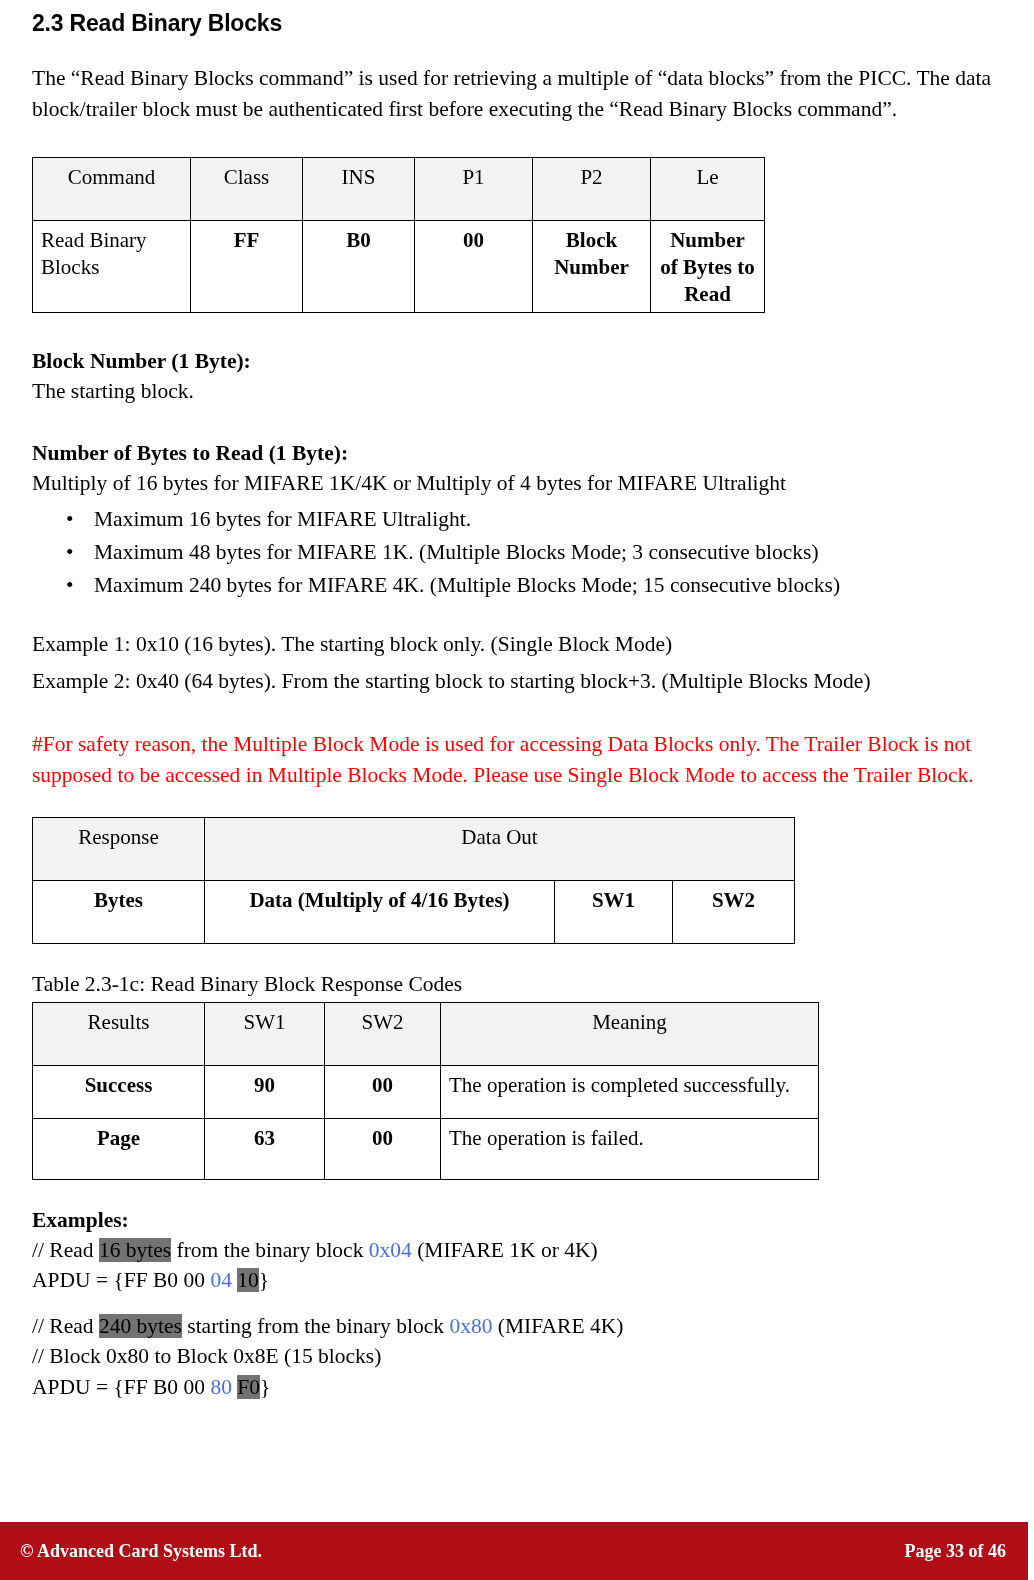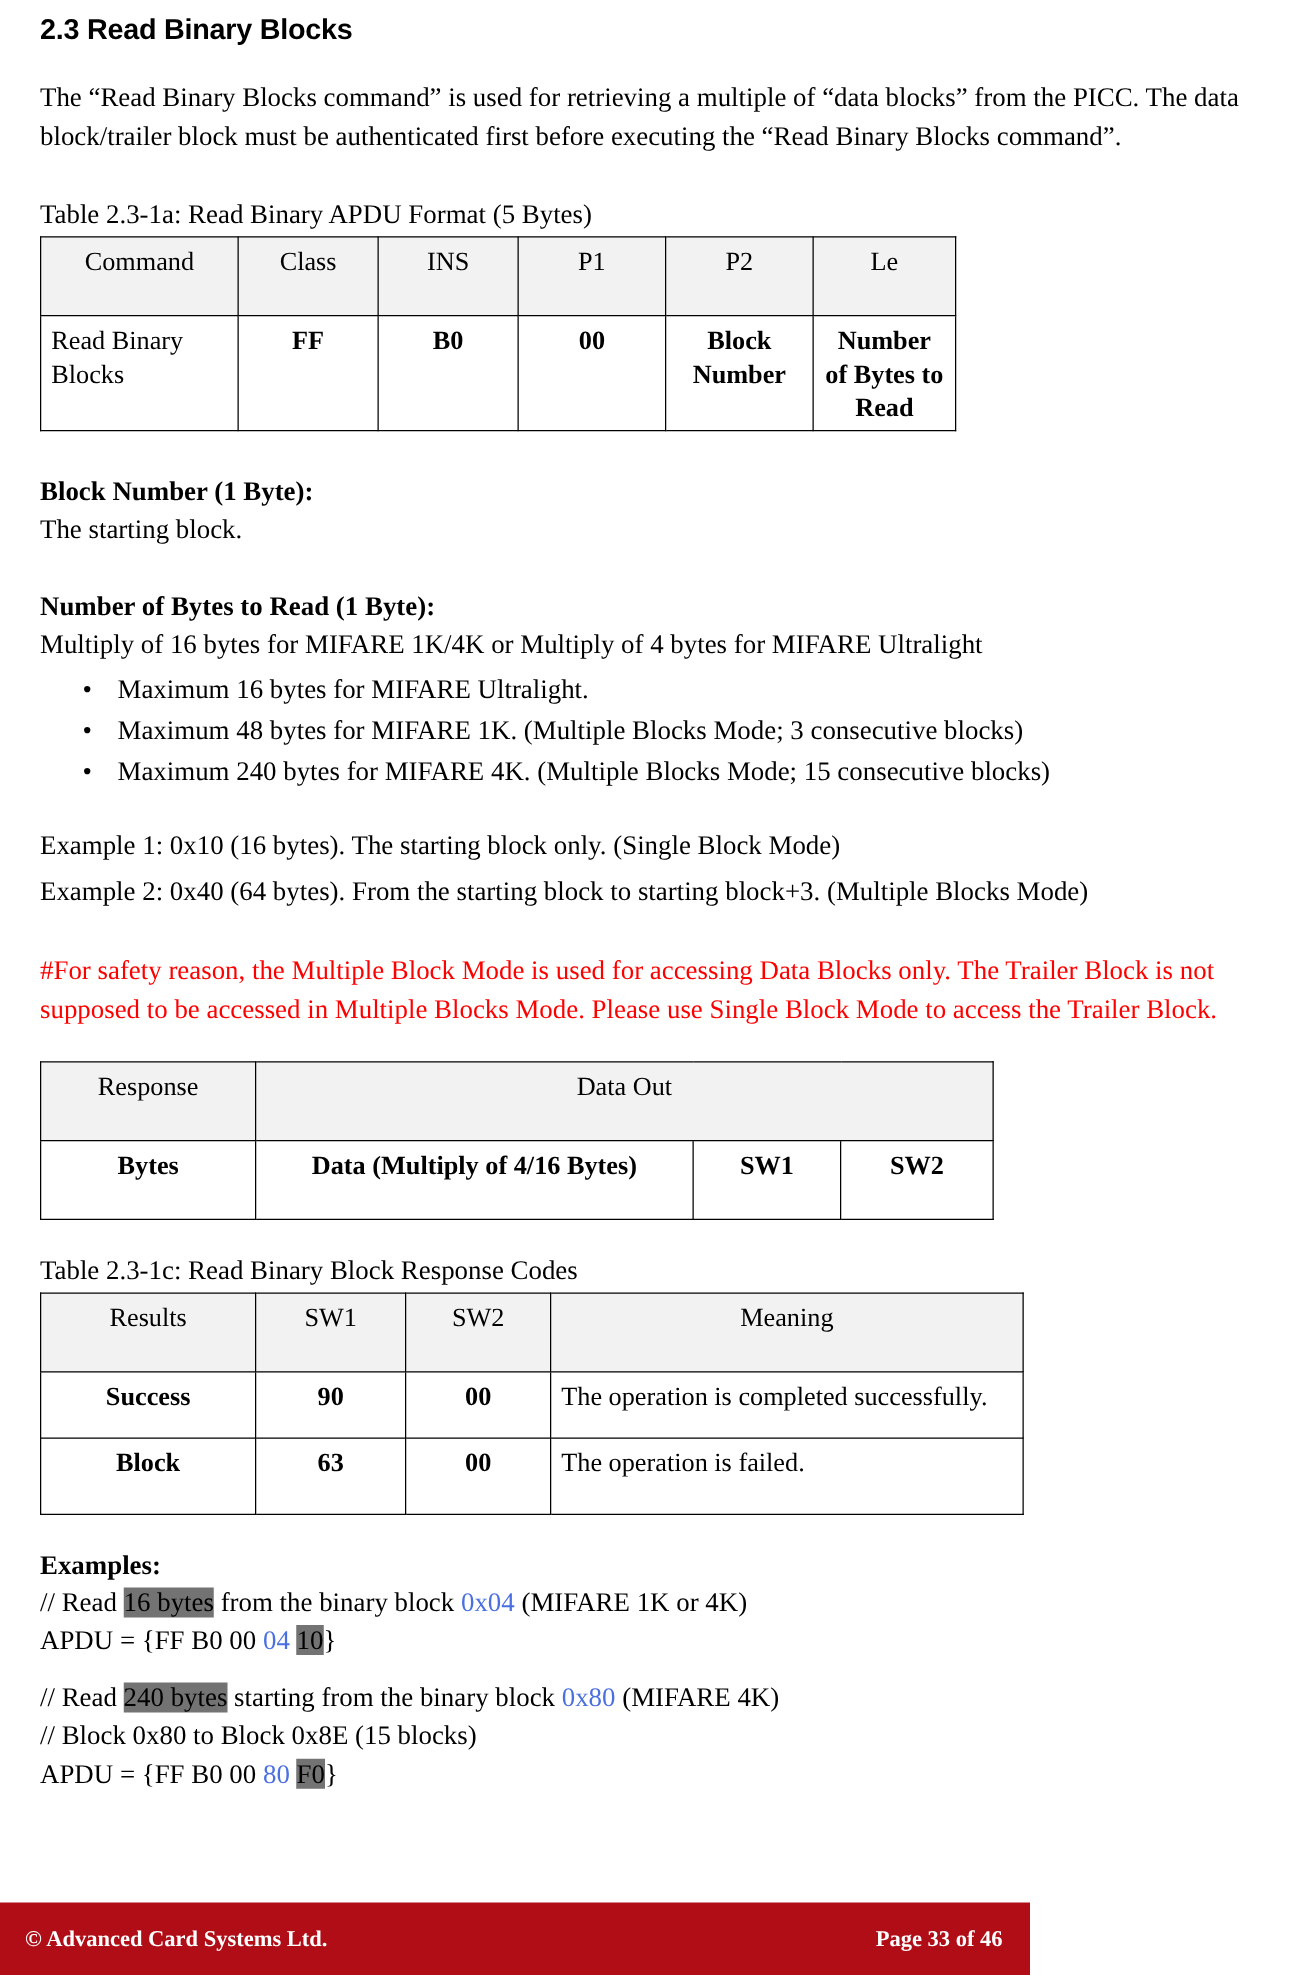--- a/index.html
+++ b/index.html
@@ -112,21 +112,21 @@
   p.example-line {
     font-size: 21.5px;
     line-height: 1.4;
     margin: 0;
   }
 
   .footer-bar {
     position: absolute;
     left: 0;
     bottom: 0;
-    width: 824px;
+    width: 1028px;
     height: 58px;
     background: #b00d17;
     display: flex;
     align-items: center;
     justify-content: space-between;
     box-sizing: border-box;
     padding: 0 22px 0 20px;
   }
   .footer-bar .f-left,
   .footer-bar .f-right {
@@ -142,21 +142,20 @@
 
 <div class="page">
   <div class="content">
 
     <h1 class="section-title">2.3 Read Binary Blocks</h1>
 
     <p class="para">The “Read Binary Blocks command” is used for retrieving a multiple of “data blocks” from the PICC. The data block/trailer block must be authenticated first before executing the “Read Binary Blocks command”.</p>
 
     <div class="gap-md"></div>
 
-    <div class="table-caption">Table 2.3-1a: Read Binary APDU Format (5 Bytes)</div>
 
     <table class="doc-table" id="table-apdu-format">
       <colgroup>
         <col style="width:158px">
         <col style="width:112px">
         <col style="width:112px">
         <col style="width:118px">
         <col style="width:118px">
         <col style="width:114px">
       </colgroup>
@@ -256,21 +255,21 @@
           <td class="hdr">SW2</td>
           <td class="hdr">Meaning</td>
         </tr>
         <tr>
           <td class="c body-row">Success</td>
           <td class="c body-row">90</td>
           <td class="c body-row">00</td>
           <td class="l body-row">The operation is completed successfully.</td>
         </tr>
         <tr>
-          <td class="c body-row-last">Block</td>
+          <td class="c body-row-last">Page</td>
           <td class="c body-row-last">63</td>
           <td class="c body-row-last">00</td>
           <td class="l body-row-last">The operation is failed.</td>
         </tr>
       </tbody>
     </table>
 
     <div class="gap-md"></div>
 
     <p class="bold-label">Examples:</p>

